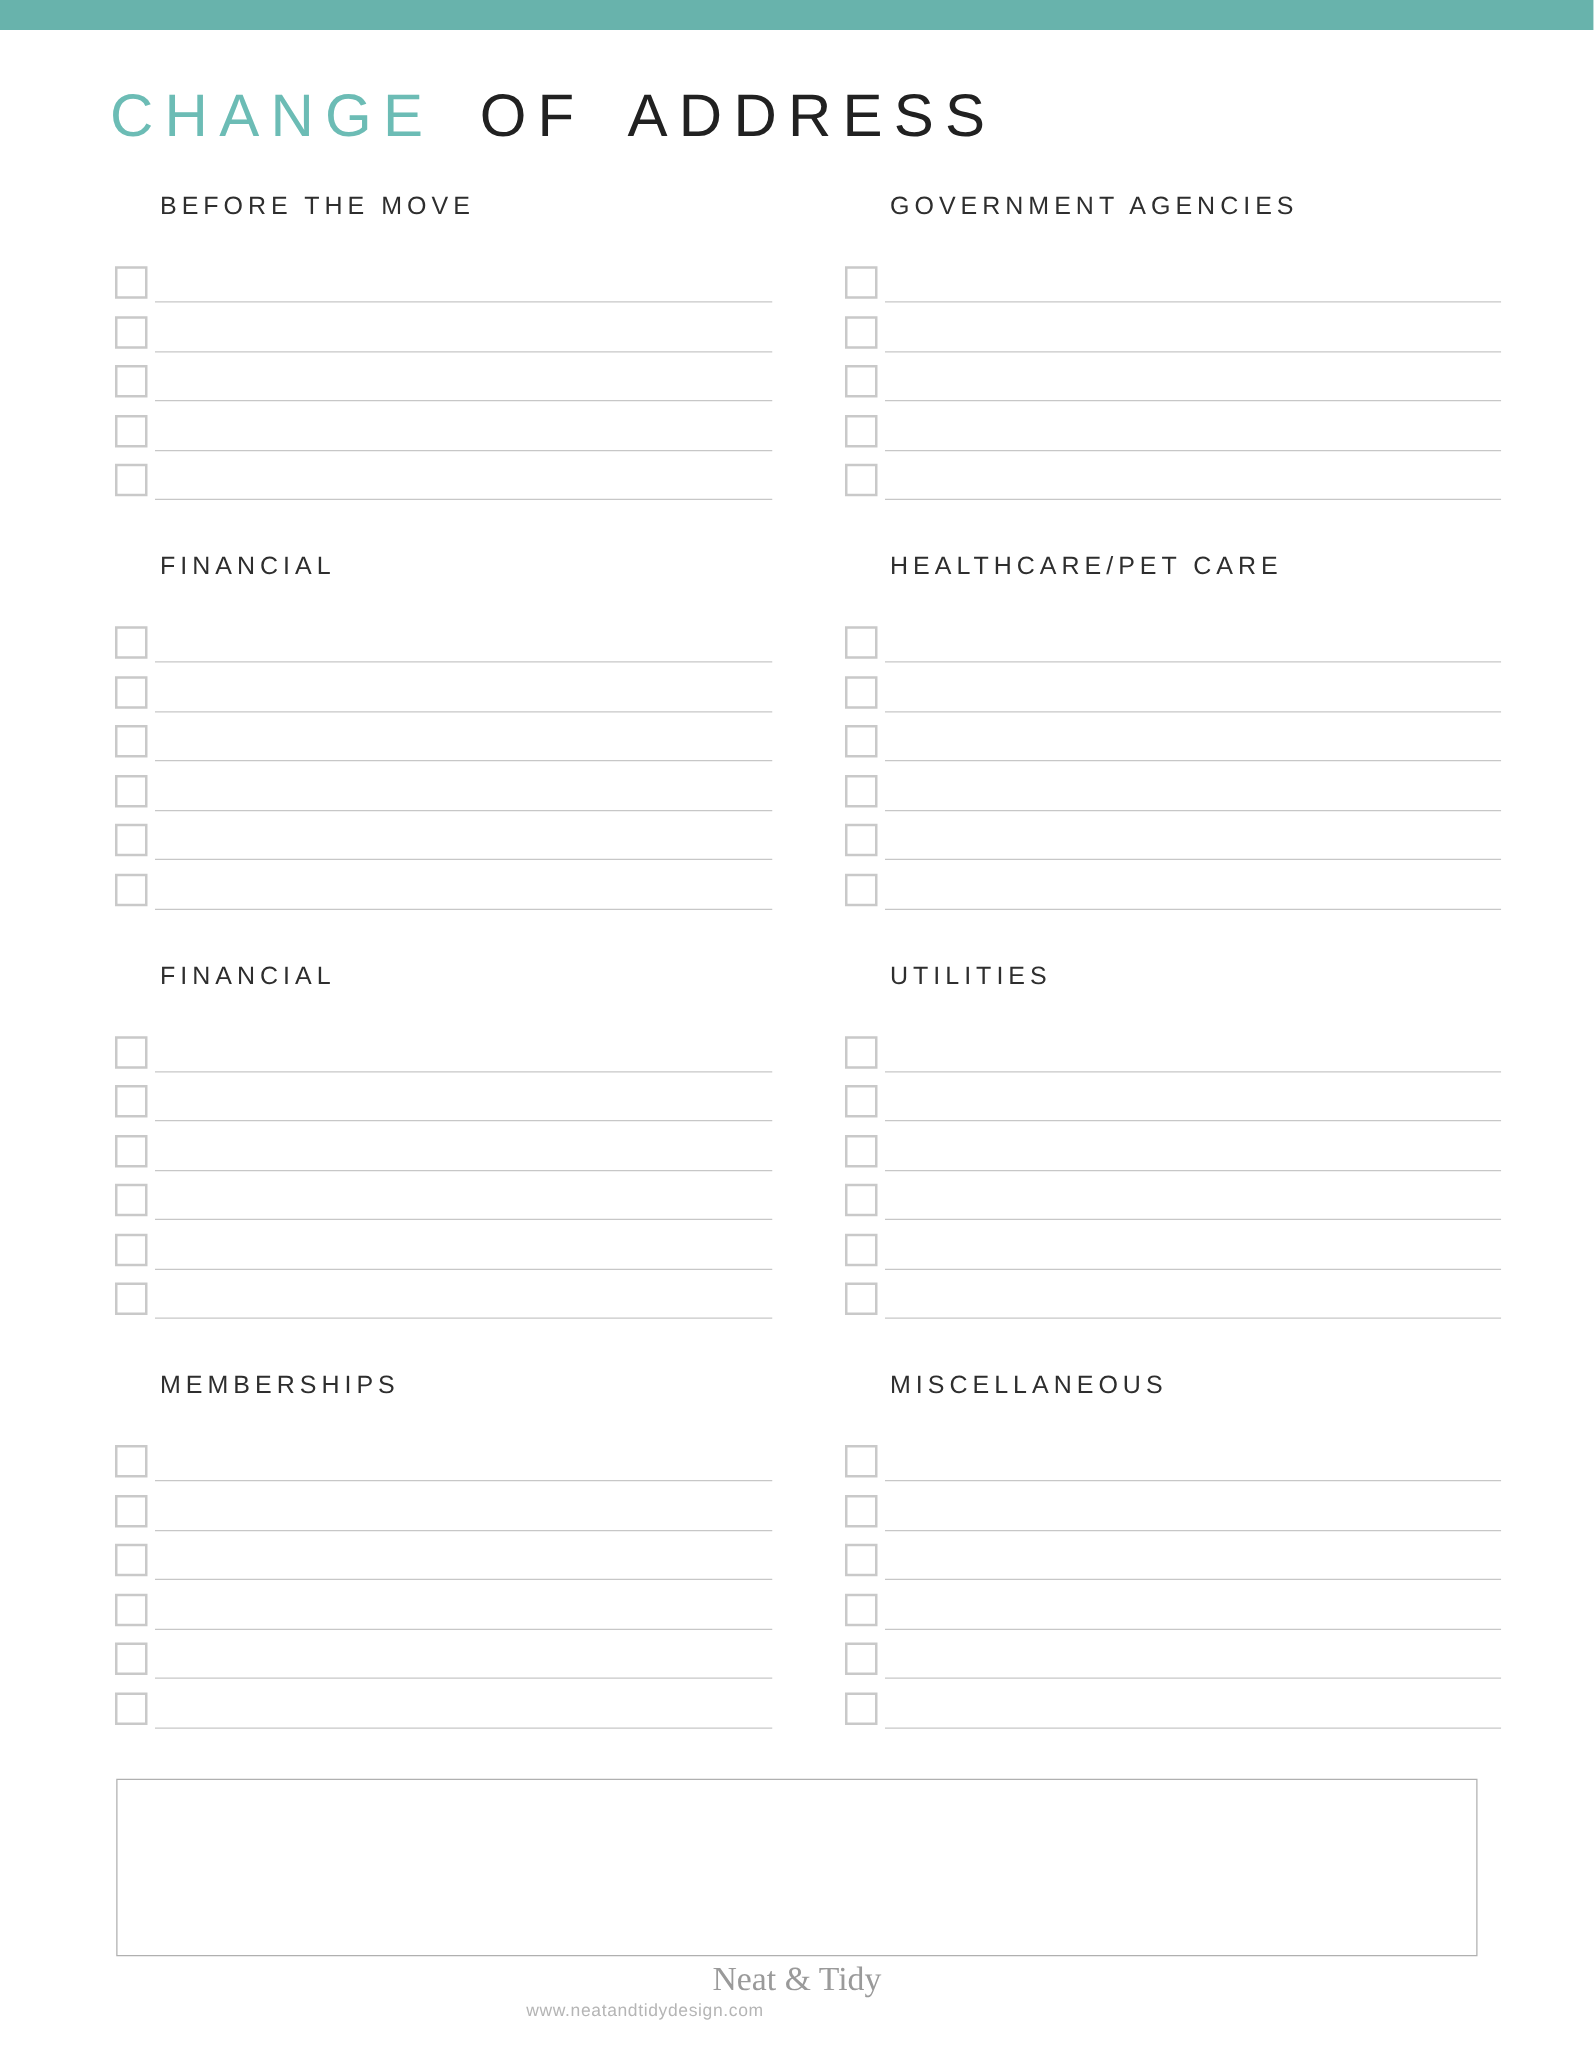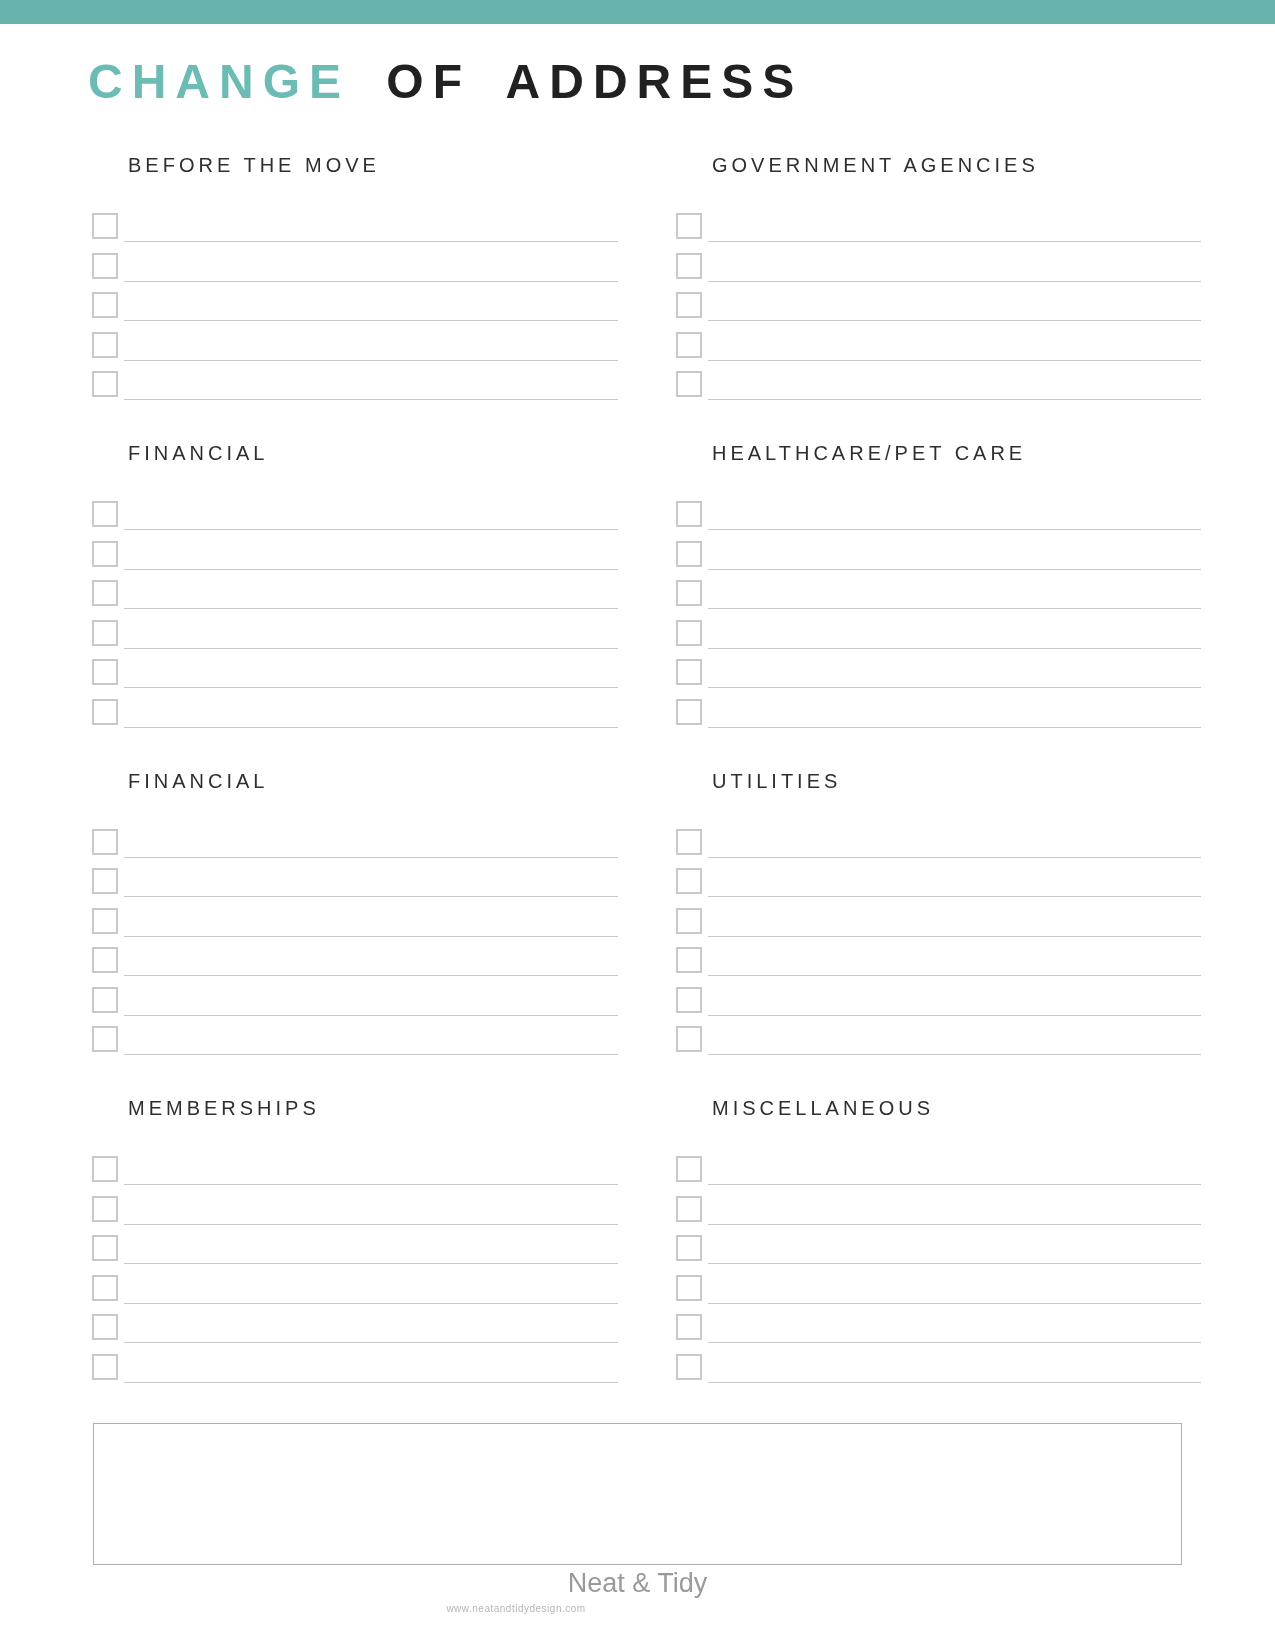--- a/index.html
+++ b/index.html
@@ -2,22 +2,22 @@
 <html><head>
 <meta charset="utf-8">
 <style>
   html,body { margin:0; padding:0; background:#ffffff; }
   .page {
     position:relative; width:1275px; height:1650px; background:#ffffff;
     font-family:"Liberation Sans", sans-serif; overflow:hidden;
   }
   .topbar { position:absolute; left:0; top:0; width:1275px; height:24px; background:#68b3ac; }
   .title {
-    position:absolute; left:88px; top:54px; white-space:nowrap;
-    font-size:48px; line-height:56px; font-weight:700;
+    position:absolute; left:88px; top:66px; white-space:nowrap;
+    font-size:48px; line-height:56px; font-weight:400;
     letter-spacing:9px; word-spacing:14px; color:#212121;
   }
   .title .accent { color:#6cbcb5; }
   .col { position:absolute; top:0; overflow:hidden; height:1420px; }
   .col-left  { left:88px;  width:530px; }
   .col-right { left:672px; width:529px; }
   .section-heading {
     font-size:20px; line-height:24px; font-weight:300; letter-spacing:4px;
     color:#2e2e2e; padding-left:4px; white-space:nowrap;margin-left:36px;
   }
@@ -29,25 +29,25 @@
     width:26px; height:26px; box-sizing:border-box; flex:0 0 26px;
     border:2px solid #c9c9c9; background:#ffffff; margin-left:4px;
   }
   .write-line { flex:1; height:28px; margin-left:6px; border-bottom:1.5px solid #c7c7c7; }
   .notes {
     position:absolute; left:93px; top:1423px; width:1089px; height:142px;
     box-sizing:border-box; border:1px solid #b0b0b0; background:#ffffff;
   }
   .footer-brand {
     position:absolute; left:0; top:1568px; width:1275px; text-align:center;
-    font-family:Liberation Sans, sans-serif; font-size:27px; line-height:30px; color:#9a9a9a;
+    font-family:Liberation Serif, serif; font-size:27px; line-height:30px; color:#9a9a9a;
   }
   .footer-url {
     position:absolute; left:0; top:1601px; width:1032px; text-align:center;
-    font-size:10px; line-height:15px; letter-spacing:0.5px; color:#b5b5b5;
+    font-size:14px; line-height:15px; letter-spacing:0.5px; color:#b5b5b5;
   }
 </style>
 </head>
 <body>
 
 <div class="page">
 
   <div class="topbar" style="background: rgb(104, 179, 172);"></div>
 
   <div class="title"><span class="accent" style="color: rgb(108, 188, 181);">CHANGE</span><span>&nbsp;</span><span class="rest">OF ADDRESS</span></div>

